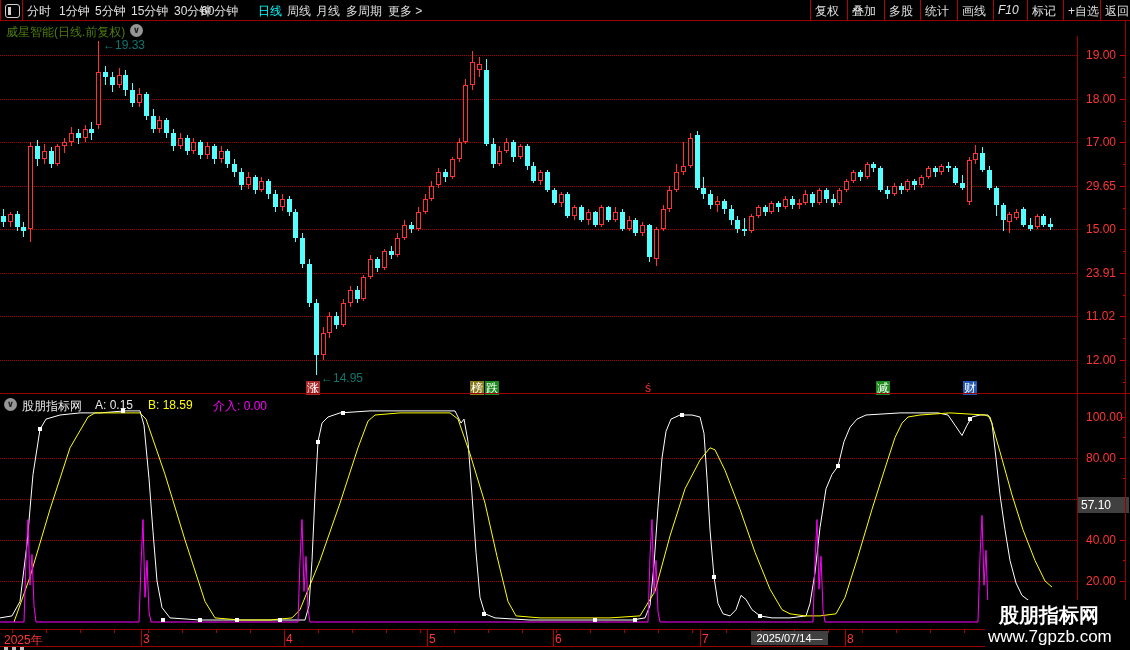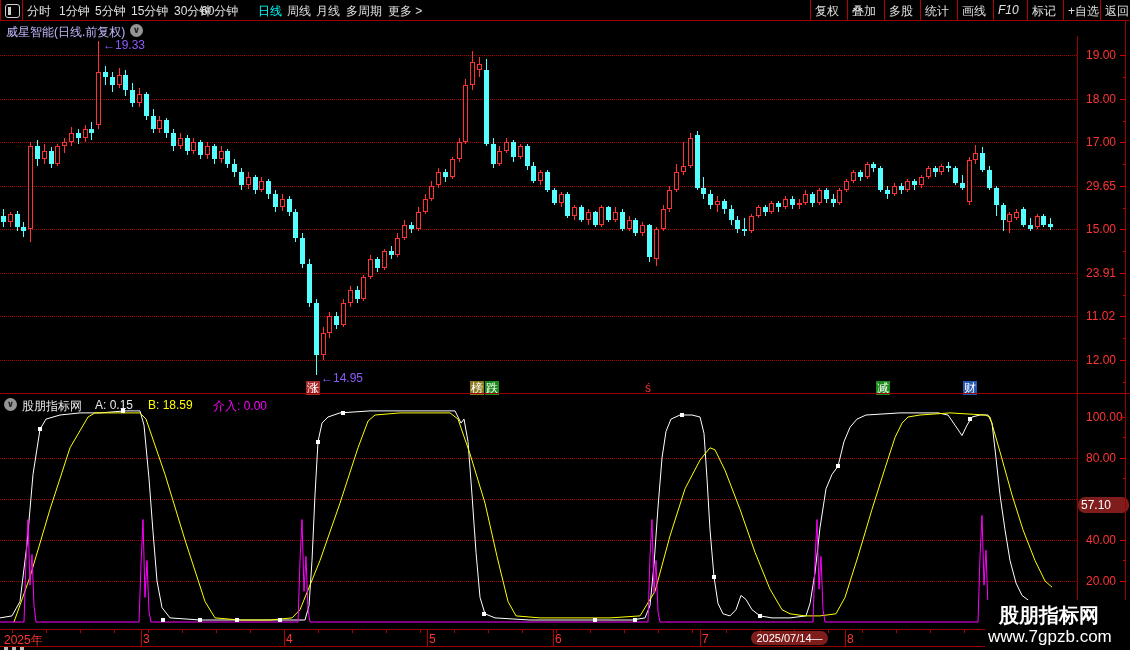--- a/index.html
+++ b/index.html
@@ -16,30 +16,30 @@
   #layout-ico i{position:absolute;left:2px;top:2px;width:3px;height:8px;background:#cfcfcf;}
   
   .gridline{position:absolute;left:0;height:0;border-top:1px dotted #a80000;}
   .axis-label{position:absolute;left:1086px;font-size:12px;color:#ff3434;}
   .tick{position:absolute;background:#cc0000;height:1px;}
   .frameline{position:absolute;background:#9a0000;}
   .wick{position:absolute;width:1px;}
   .body-up{position:absolute;box-sizing:border-box;border:1px solid #ff3232;background:#000;}
   .body-dn{position:absolute;background:#55ffff;}
   .badge{position:absolute;font-size:12px;line-height:14px;height:14px;padding:0 1px;color:#fff;}
-  .anno{position:absolute;font-size:12px;color:#8b5cf6;white-space:nowrap;}
+  .anno{position:absolute;font-size:12px;color:#0f766e;white-space:nowrap;}
   .circle-ico{position:absolute;width:13px;height:13px;border-radius:50%;background:#969696;
               color:#222;font-size:9px;line-height:13px;text-align:center;font-weight:bold;}
   .hdr-txt{position:absolute;font-size:12px;white-space:nowrap;}
   .wmark{position:absolute;color:#fff;white-space:nowrap;}
   .dax-label{position:absolute;top:632px;font-size:12px;color:#ff3434;white-space:nowrap;}
   .dax-sep{position:absolute;top:630px;width:1px;height:16px;background:#b40000;}
   .dax-tick{position:absolute;top:630px;width:1px;height:3px;background:#b40000;}
   .marker{position:absolute;width:4px;height:4px;background:#fff;}
-  .bluebox{position:absolute;background:#7f1d1d;color:#fff;border-radius:7px;}
+  .bluebox{position:absolute;background:#404040;color:#fff;}
   svg{position:absolute;}
 </style>
 </head>
 <body>
 
 <div id="app">
 
   <div id="menubar">
     <span id="layout-ico">
         <i></i>
@@ -75,21 +75,21 @@
         <div class="vline" style="left: 1027px;"></div>
         <div class="mitem" style="left: 1032px;">标记</div>
         <div class="vline" style="left: 1063px;"></div>
         <div class="mitem" style="left: 1068px;">+自选</div>
         <div class="vline" style="left: 1100px;"></div>
         <div class="mitem" style="left: 1105px;">返回</div>
       </div>
   </div>
 
   <div id="main-chart">
-    <div class="hdr-txt" style="left:6px;top:24px;color:#c4b5fd">威星智能(日线.前复权)</div>
+    <div class="hdr-txt" style="left:6px;top:24px;color:#4d7c0f">威星智能(日线.前复权)</div>
     <span class="circle-ico" style="left:130px;top:24px">∨</span>
     <div id="main-plot" style="position: absolute; left: 0px; top: 0px; width: 1077px; height: 393px; overflow: hidden;">
         <div class="gridline" style="top: 55px; width: 1077px;"></div>
         <div class="gridline" style="top: 98.5px; width: 1077px;"></div>
         <div class="gridline" style="top: 142px; width: 1077px;"></div>
         <div class="gridline" style="top: 185.5px; width: 1077px;"></div>
         <div class="gridline" style="top: 229px; width: 1077px;"></div>
         <div class="gridline" style="top: 272.5px; width: 1077px;"></div>
         <div class="gridline" style="top: 316px; width: 1077px;"></div>
         <div class="gridline" style="top: 359.5px; width: 1077px;"></div>

